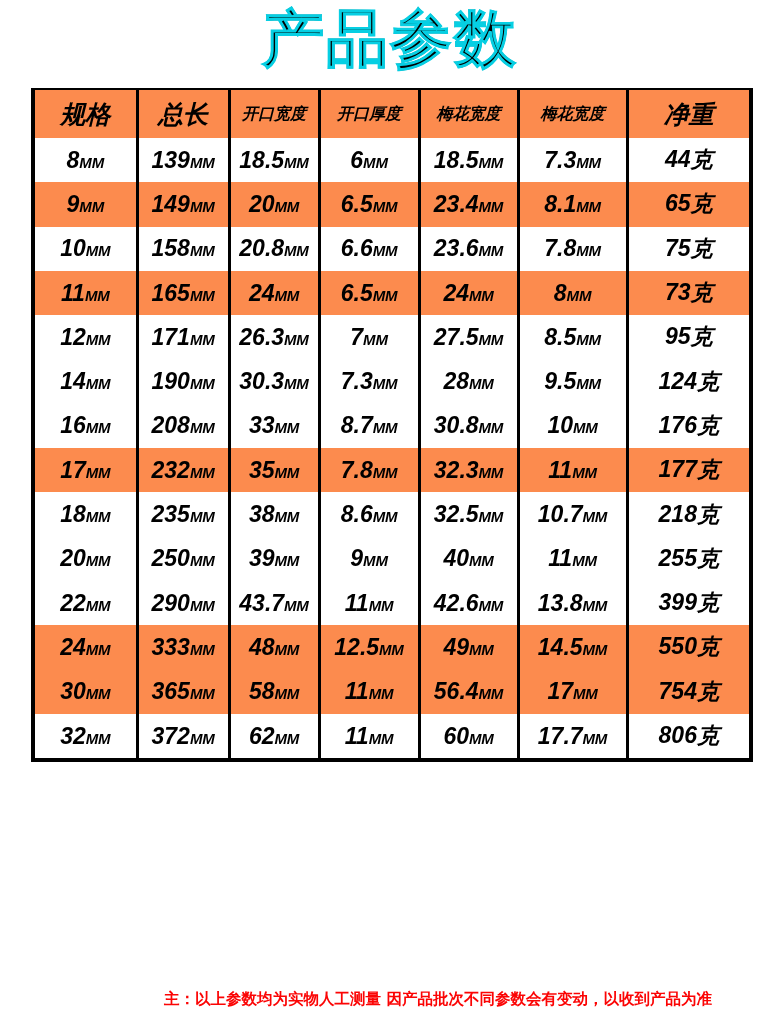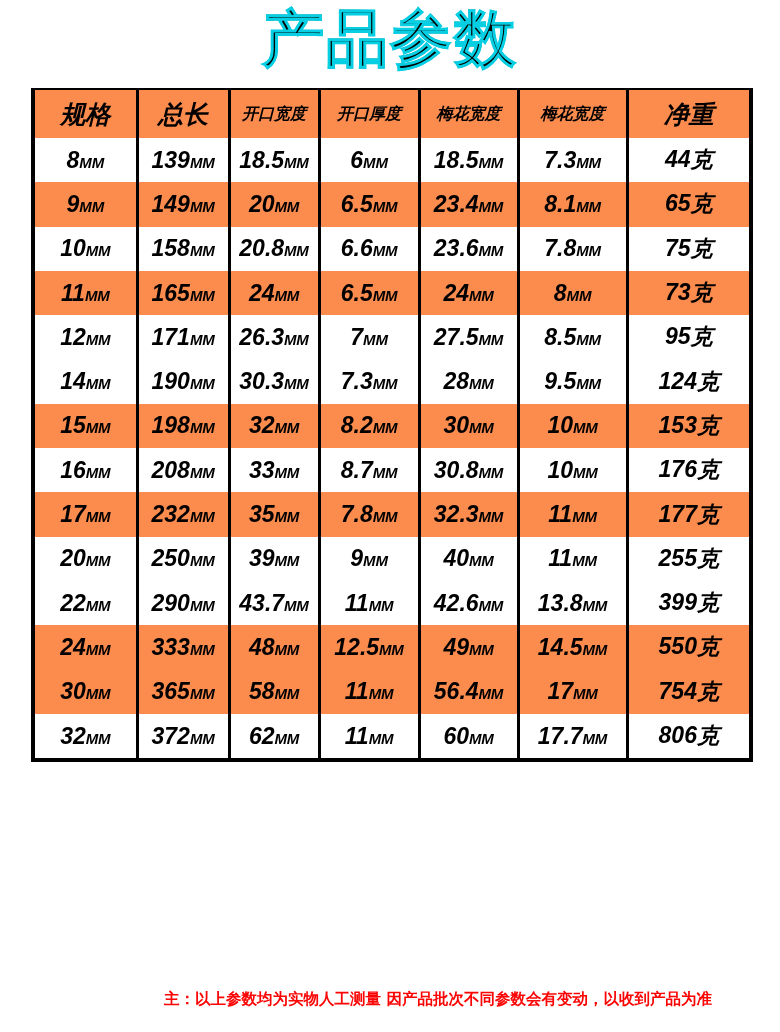--- a/index.html
+++ b/index.html
@@ -196,48 +196,48 @@
         </tr>
         <tr>
           <td>14<span class="unit">MM</span></td>
           <td>190<span class="unit">MM</span></td>
           <td>30.3<span class="unit">MM</span></td>
           <td>7.3<span class="unit">MM</span></td>
           <td>28<span class="unit">MM</span></td>
           <td>9.5<span class="unit">MM</span></td>
           <td>124<span class="unit-cn">克</span></td>
         </tr>
-        <tr class="alt">
-          <td>15<span class="unit">MM</span></td>
-          <td>198<span class="unit">MM</span></td>
-          <td>32<span class="unit">MM</span></td>
-          <td>8.2<span class="unit">MM</span></td>
-          <td>30<span class="unit">MM</span></td>
-          <td>10<span class="unit">MM</span></td>
-          <td>153<span class="unit-cn">克</span></td>
-        </tr>
         <tr>
           <td>16<span class="unit">MM</span></td>
           <td>208<span class="unit">MM</span></td>
           <td>33<span class="unit">MM</span></td>
           <td>8.7<span class="unit">MM</span></td>
           <td>30.8<span class="unit">MM</span></td>
           <td>10<span class="unit">MM</span></td>
           <td>176<span class="unit-cn">克</span></td>
         </tr>
         <tr class="alt">
           <td>17<span class="unit">MM</span></td>
           <td>232<span class="unit">MM</span></td>
           <td>35<span class="unit">MM</span></td>
           <td>7.8<span class="unit">MM</span></td>
           <td>32.3<span class="unit">MM</span></td>
           <td>11<span class="unit">MM</span></td>
           <td>177<span class="unit-cn">克</span></td>
         </tr>
         <tr>
+          <td>18<span class="unit">MM</span></td>
+          <td>235<span class="unit">MM</span></td>
+          <td>38<span class="unit">MM</span></td>
+          <td>8.6<span class="unit">MM</span></td>
+          <td>32.5<span class="unit">MM</span></td>
+          <td>10.7<span class="unit">MM</span></td>
+          <td>218<span class="unit-cn">克</span></td>
+        </tr>
+        <tr>
           <td>20<span class="unit">MM</span></td>
           <td>250<span class="unit">MM</span></td>
           <td>39<span class="unit">MM</span></td>
           <td>9<span class="unit">MM</span></td>
           <td>40<span class="unit">MM</span></td>
           <td>11<span class="unit">MM</span></td>
           <td>255<span class="unit-cn">克</span></td>
         </tr>
         <tr>
           <td>22<span class="unit">MM</span></td>

